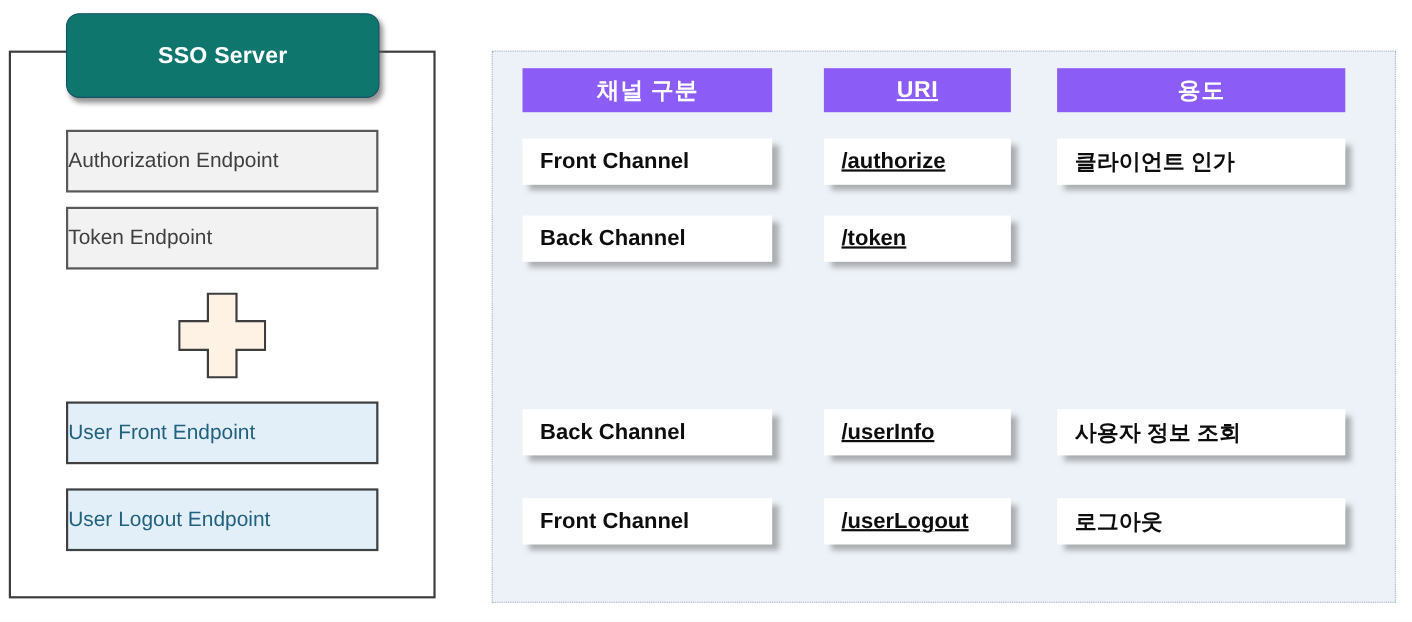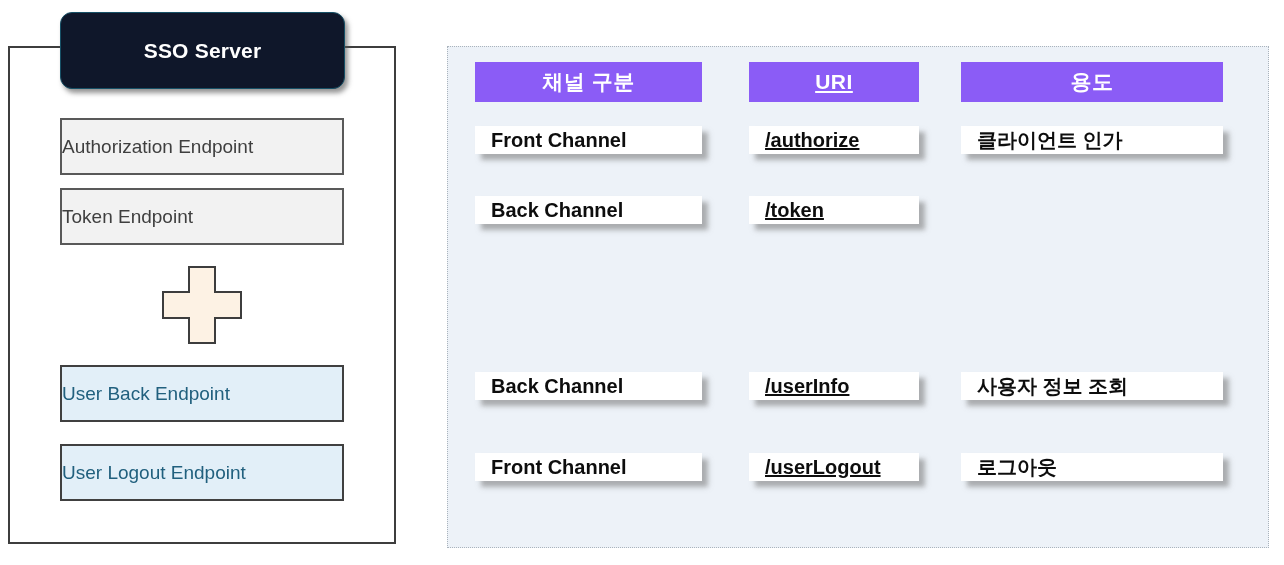--- a/index.html
+++ b/index.html
@@ -22,21 +22,21 @@
     left: 8px; top: 46px;
     width: 388px; height: 498px;
     border: 2.5px solid #3d3d3d;
     box-sizing: border-box;
     background: #ffffff;
   }
   .sso-header {
     position: absolute;
     left: 60px; top: 12px;
     width: 285px; height: 77px;
-    background: #0f172a;
+    background: #0f766e;
     border: 1px solid #165066;
     border-radius: 12px;
     box-shadow: 3px 4px 5px rgba(90,90,90,0.65);
     color: #ffffff;
     font-size: 21px;
     font-weight: 600;
     display: flex;
     align-items: center;
     justify-content: center;
     box-sizing: border-box;
@@ -87,21 +87,21 @@
     color: #ffffff;
     font-size: 21px;
     font-weight: 700;
     display: flex;
     align-items: center;
     justify-content: center;
     letter-spacing: 0.5px;
   }
   .cell {
     position: absolute;
-    height: 28px;
+    height: 42px;
     background: #ffffff;
     box-shadow: 6px 6px 5px rgba(115,115,115,0.55);
     color: #0d0d0d;
     font-size: 20px;
     font-weight: 700;
     display: flex;
     align-items: center;
     padding-left: 16px;
     box-sizing: border-box;
   }
@@ -125,21 +125,21 @@
   <div class="ep ep-gray ep-auth">Authorization Endpoint</div>
 
   <div class="ep ep-gray ep-token">Token Endpoint</div>
 
   <div class="plus-wrap">
     <svg width="80" height="78" viewBox="0 0 80 78" xmlns="http://www.w3.org/2000/svg">
       <polygon points="27,1 53,1 53,26 79,26 79,52 53,52 53,77 27,77 27,52 1,52 1,26 27,26" fill="#fdf2e4" stroke="#3d3d3d" stroke-width="2"></polygon>
     </svg>
   </div>
 
-  <div class="ep ep-blue ep-info">User Back Endpoint</div>
+  <div class="ep ep-blue ep-info">User Front Endpoint</div>
 
   <div class="ep ep-blue ep-logout">User Logout Endpoint</div>
 
   <div class="panel"></div>
 
   <div class="th c1">채널 구분</div>
   <div class="th c2">URI</div>
   <div class="th c3">용도</div>
 
   <div class="cell c1 r1">Front Channel</div>

